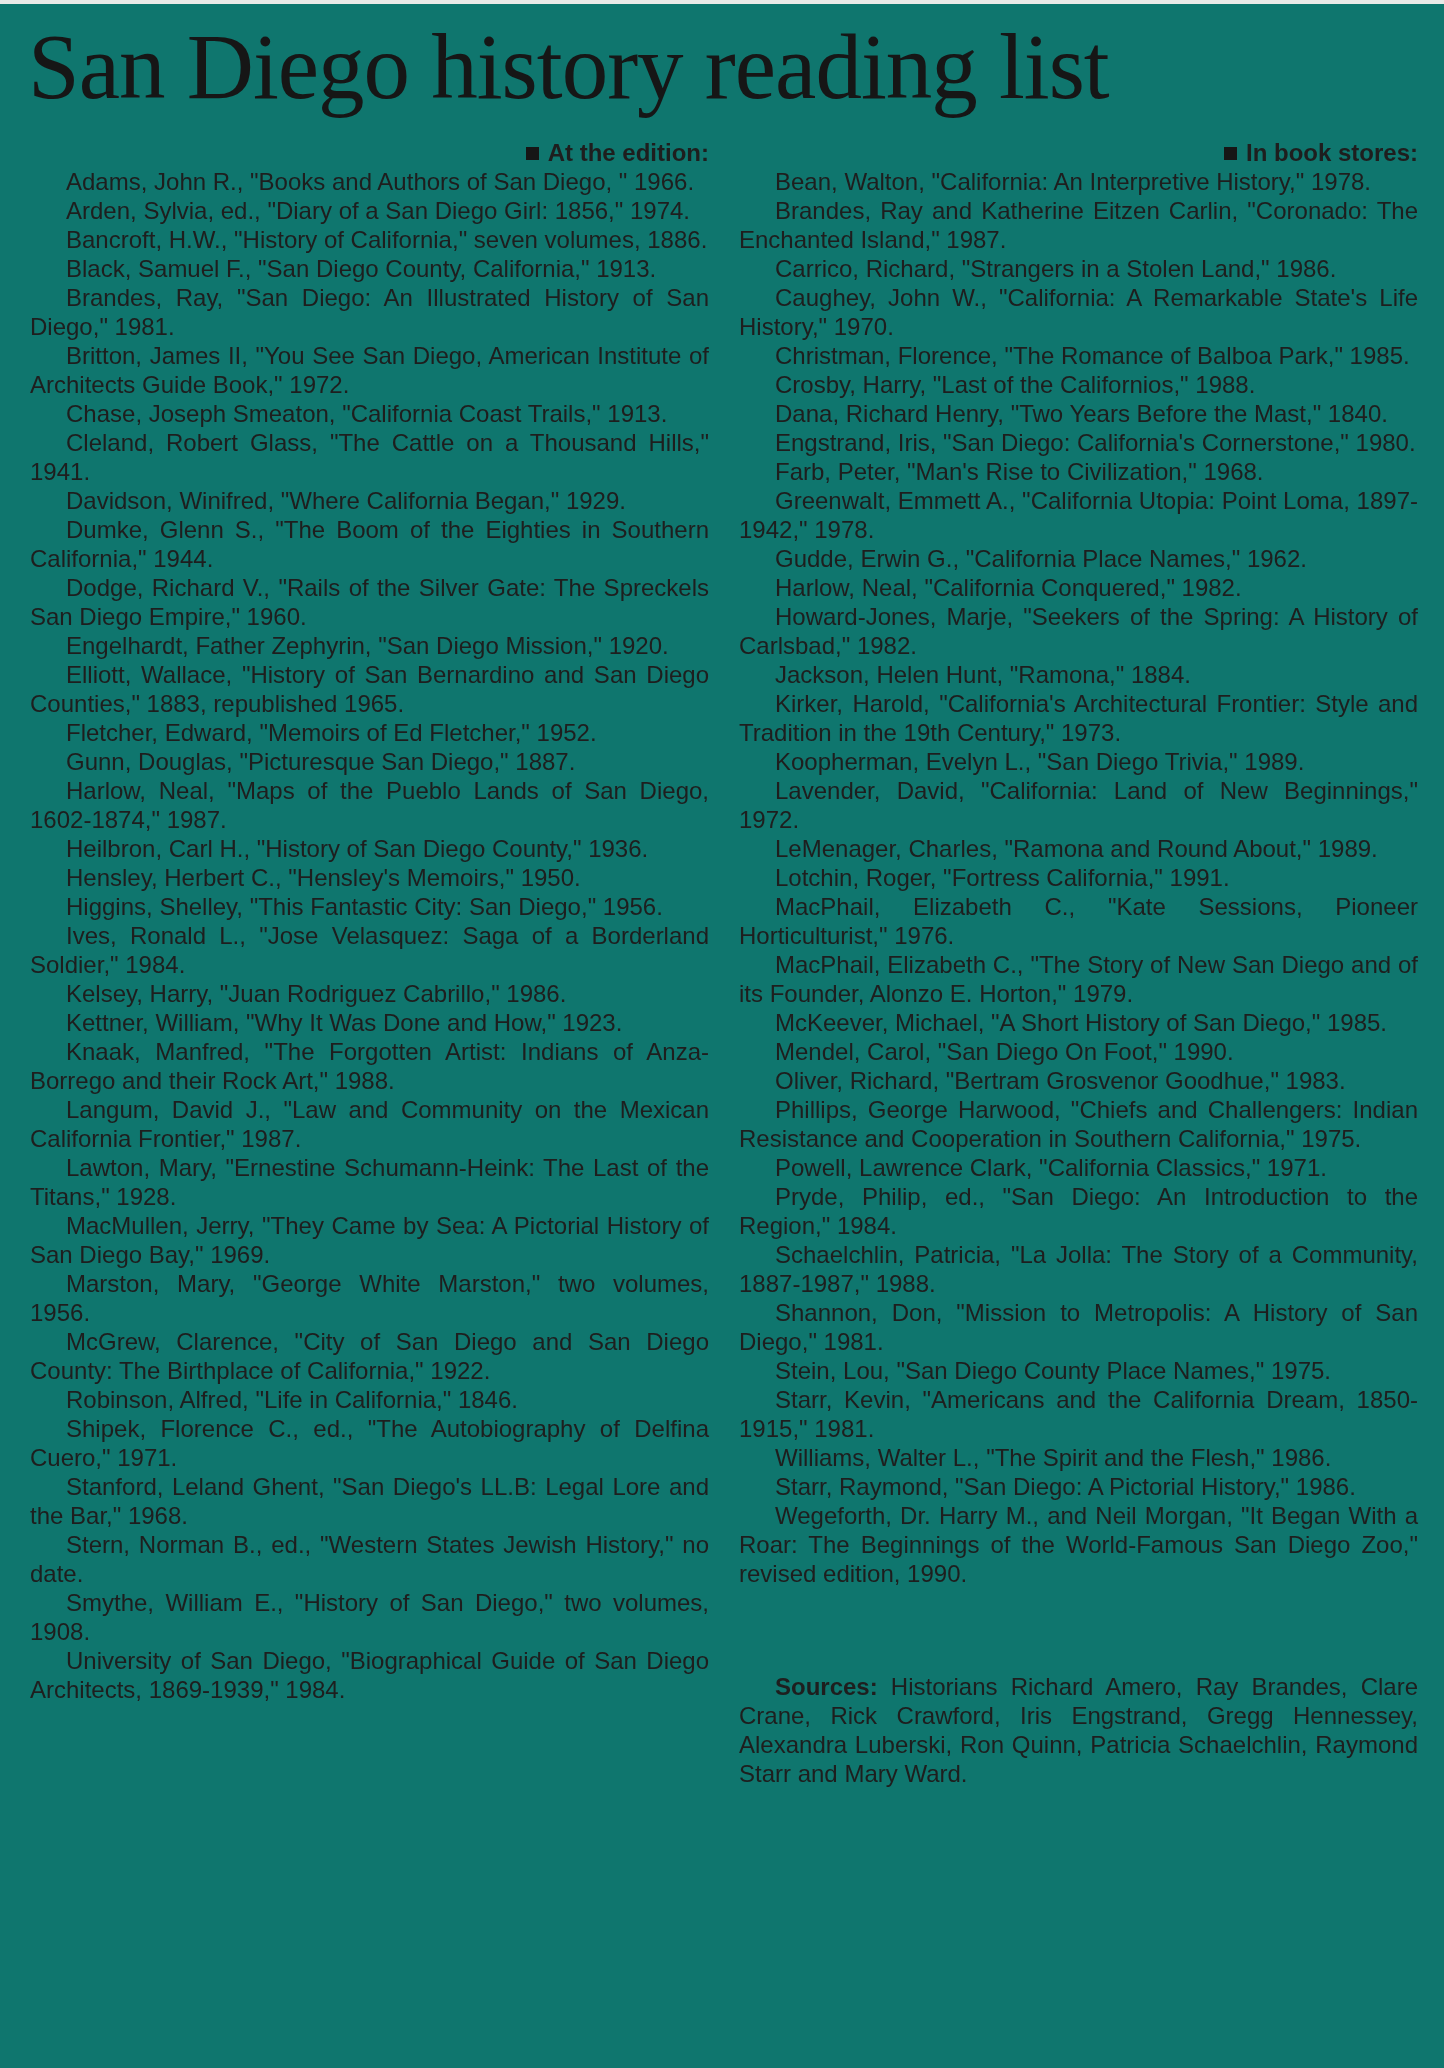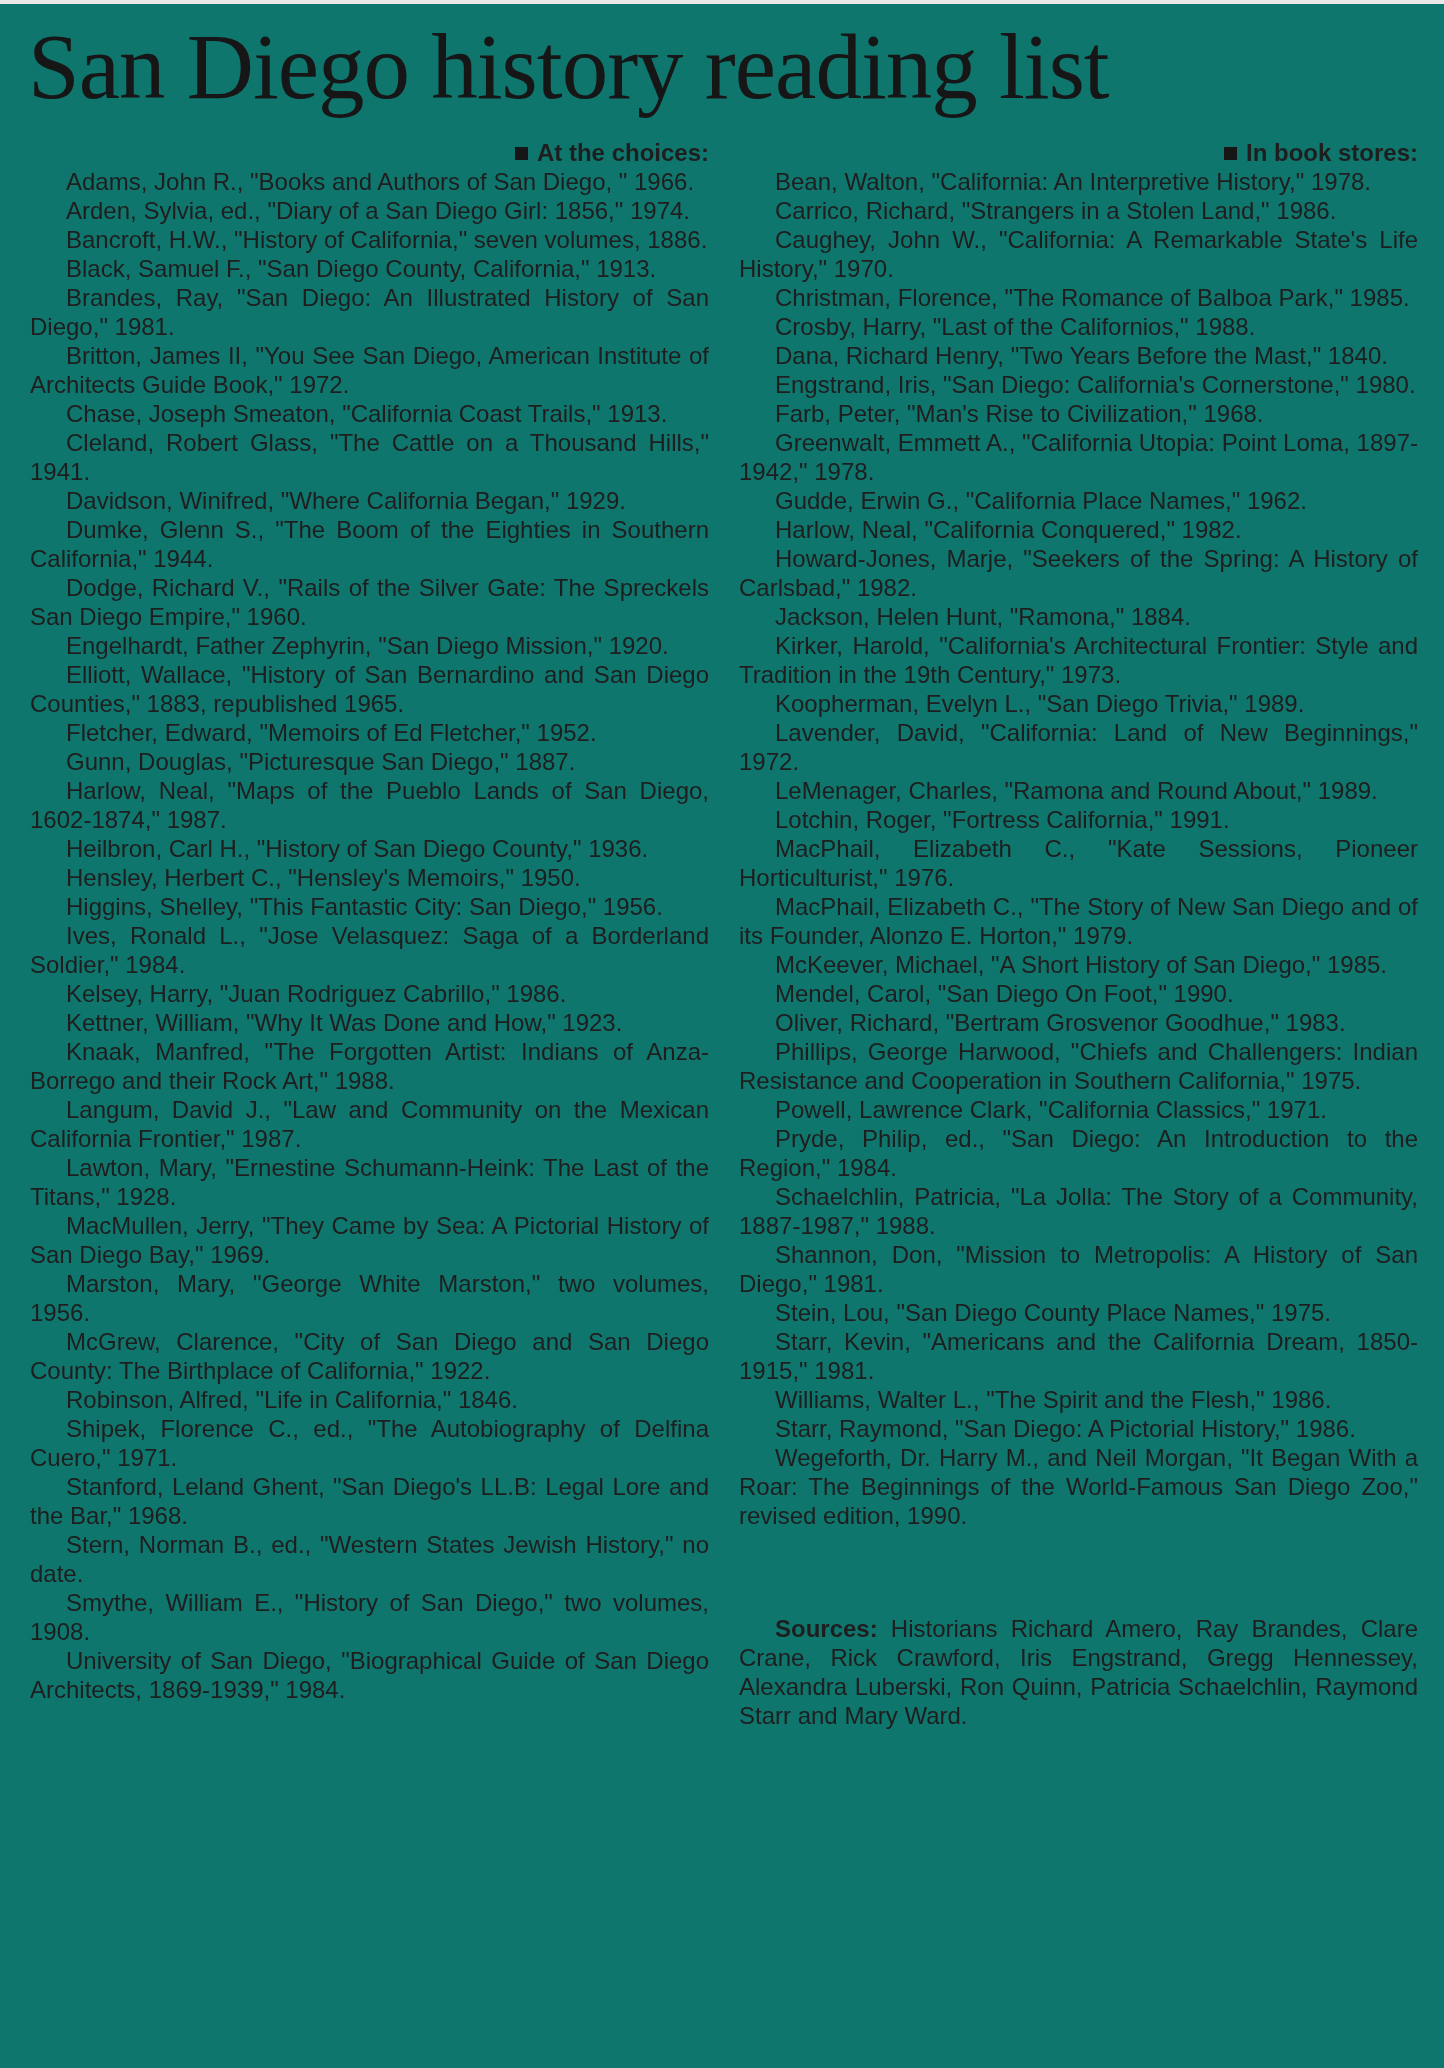--- a/index.html
+++ b/index.html
@@ -73,21 +73,21 @@
 
 <div class="page">
 
   <h1 class="headline">San Diego history reading list</h1>
 
   <div class="columns">
 
     <div class="col">
 
       <p class="section-head">
-        <span class="bullet"></span><span>At the choices:</span>
+        <span class="bullet"></span><span>At the edition:</span>
       </p>
 
       <div>
           <p class="entry">Adams, John R., "Books and Authors of San Diego, " 1966.</p>
           <p class="entry">Arden, Sylvia, ed., "Diary of a San Diego Girl: 1856," 1974.</p>
           <p class="entry">Bancroft, H.W., "History of California," seven volumes, 1886.</p>
           <p class="entry">Black, Samuel F., "San Diego County, California," 1913.</p>
           <p class="entry">Brandes, Ray, "San Diego: An Illustrated History of San Diego," 1981.</p>
           <p class="entry">Britton, James II, "You See San Diego, American Institute of Architects Guide Book," 1972.</p>
           <p class="entry">Chase, Joseph Smeaton, "California Coast Trails," 1913.</p>
@@ -121,20 +121,21 @@
         </div>
     </div>
 
     <div class="col">
       <p class="section-head">
         <span class="bullet"></span><span>In book stores:</span>
       </p>
 
       <div>
           <p class="entry">Bean, Walton, "California: An Interpretive History," 1978.</p>
+          <p class="entry">Brandes, Ray and Katherine Eitzen Carlin, "Coronado: The Enchanted Island," 1987.</p>
           <p class="entry">Carrico, Richard, "Strangers in a Stolen Land," 1986.</p>
           <p class="entry">Caughey, John W., "California: A Remarkable State's Life History," 1970.</p>
           <p class="entry">Christman, Florence, "The Romance of Balboa Park," 1985.</p>
           <p class="entry">Crosby, Harry, "Last of the Californios," 1988.</p>
           <p class="entry">Dana, Richard Henry, "Two Years Before the Mast," 1840.</p>
           <p class="entry">Engstrand, Iris, "San Diego: California's Cornerstone," 1980.</p>
           <p class="entry">Farb, Peter, "Man's Rise to Civilization," 1968.</p>
           <p class="entry">Greenwalt, Emmett A., "California Utopia: Point Loma, 1897-1942," 1978.</p>
           <p class="entry">Gudde, Erwin G., "California Place Names," 1962.</p>
           <p class="entry">Harlow, Neal, "California Conquered," 1982.</p>

